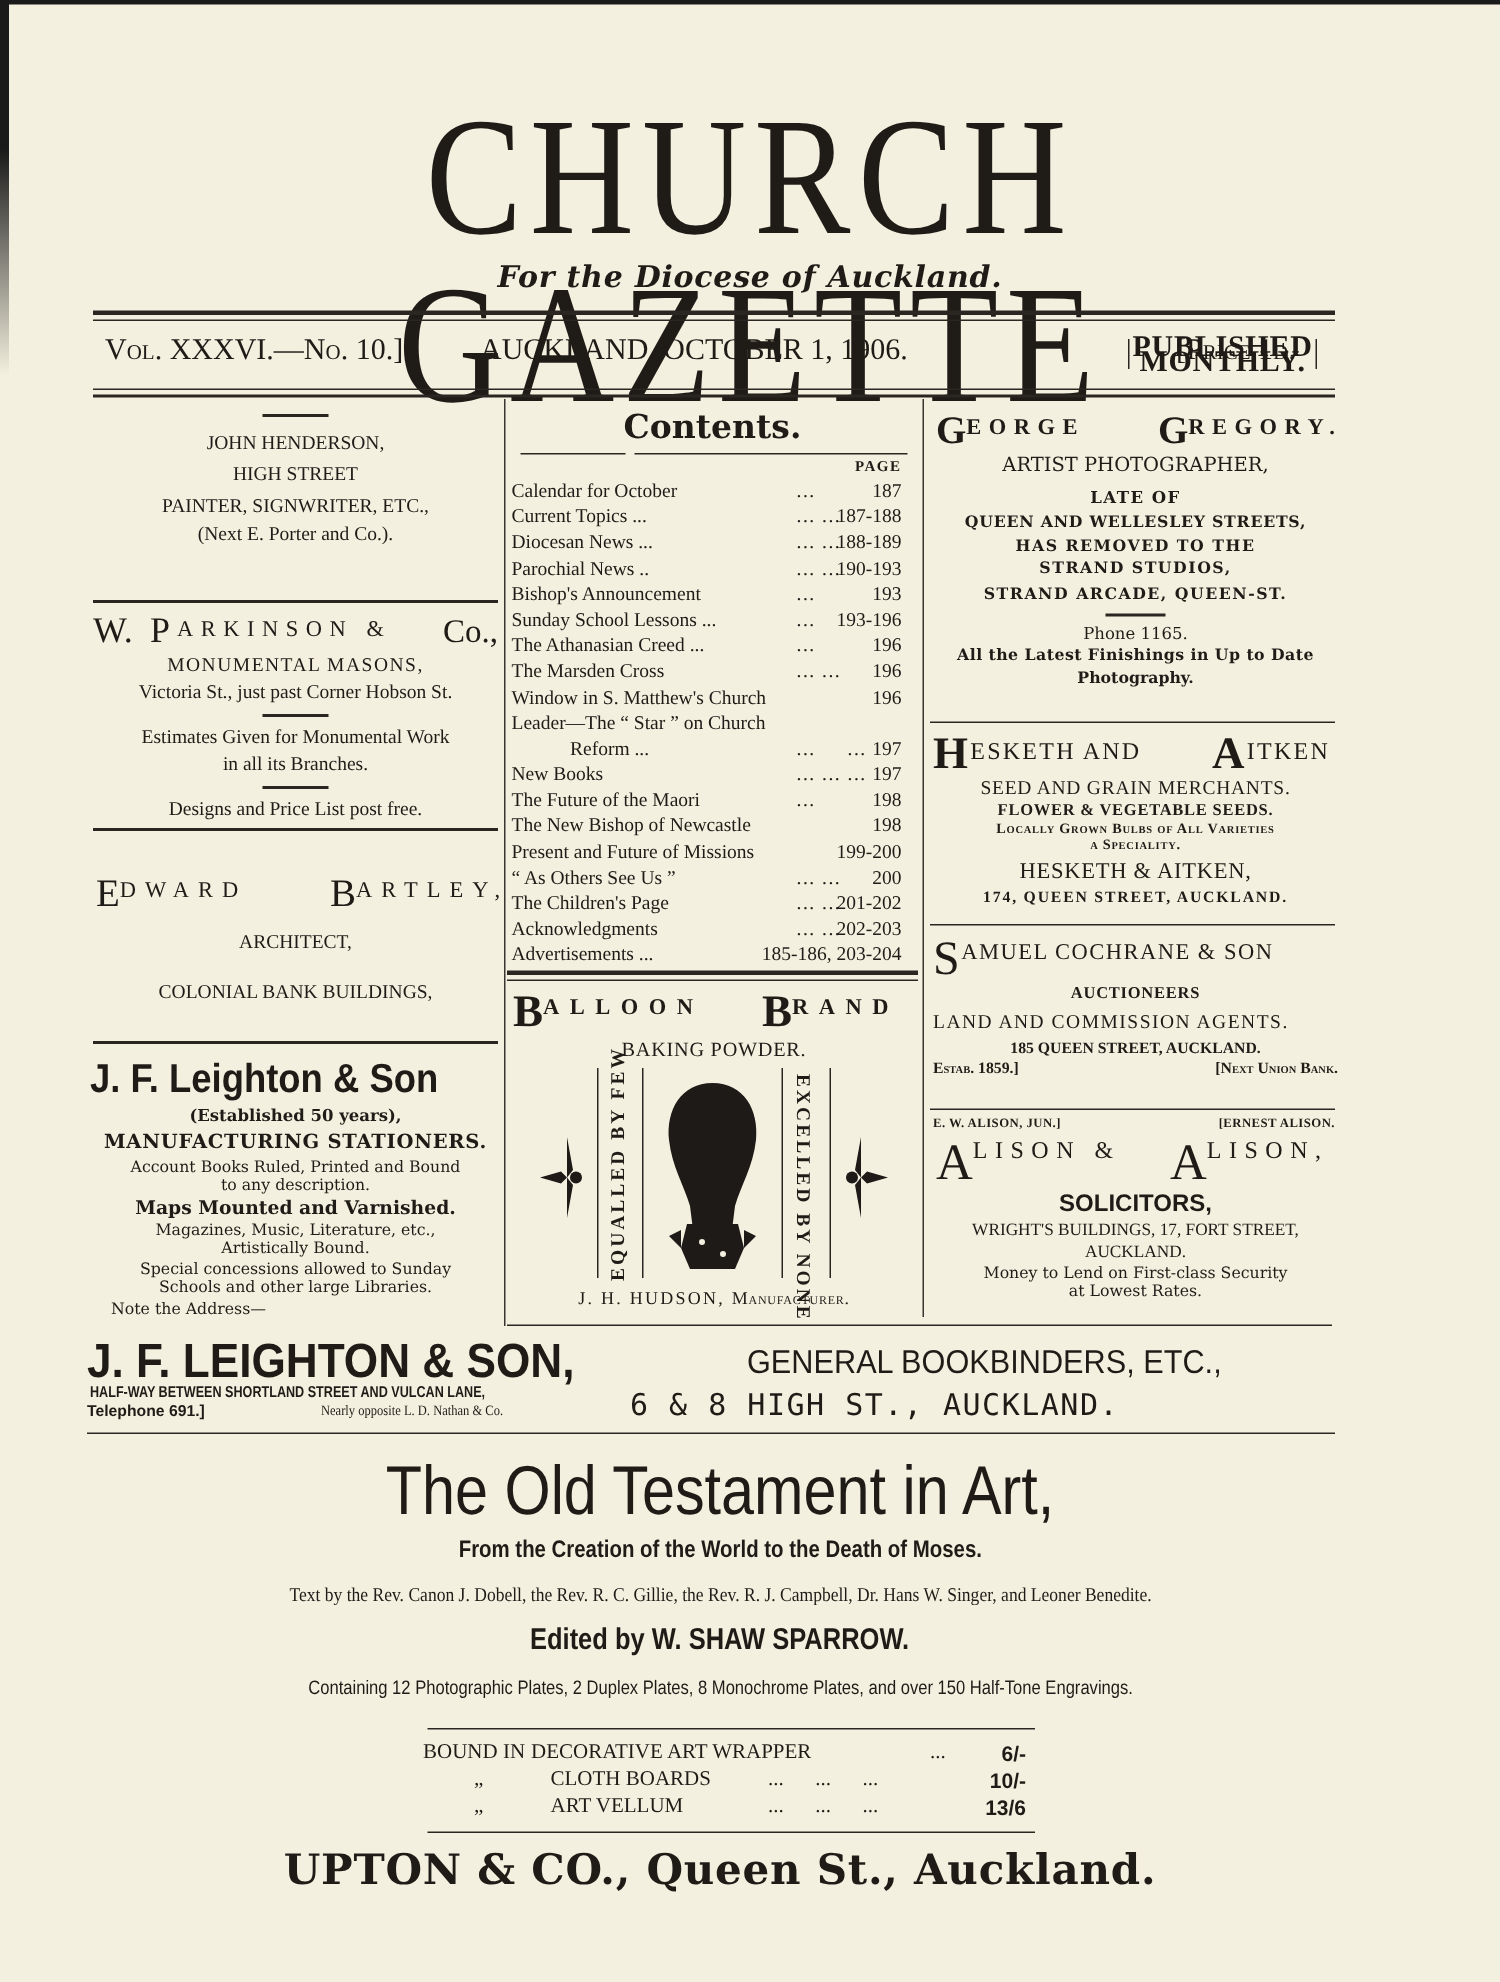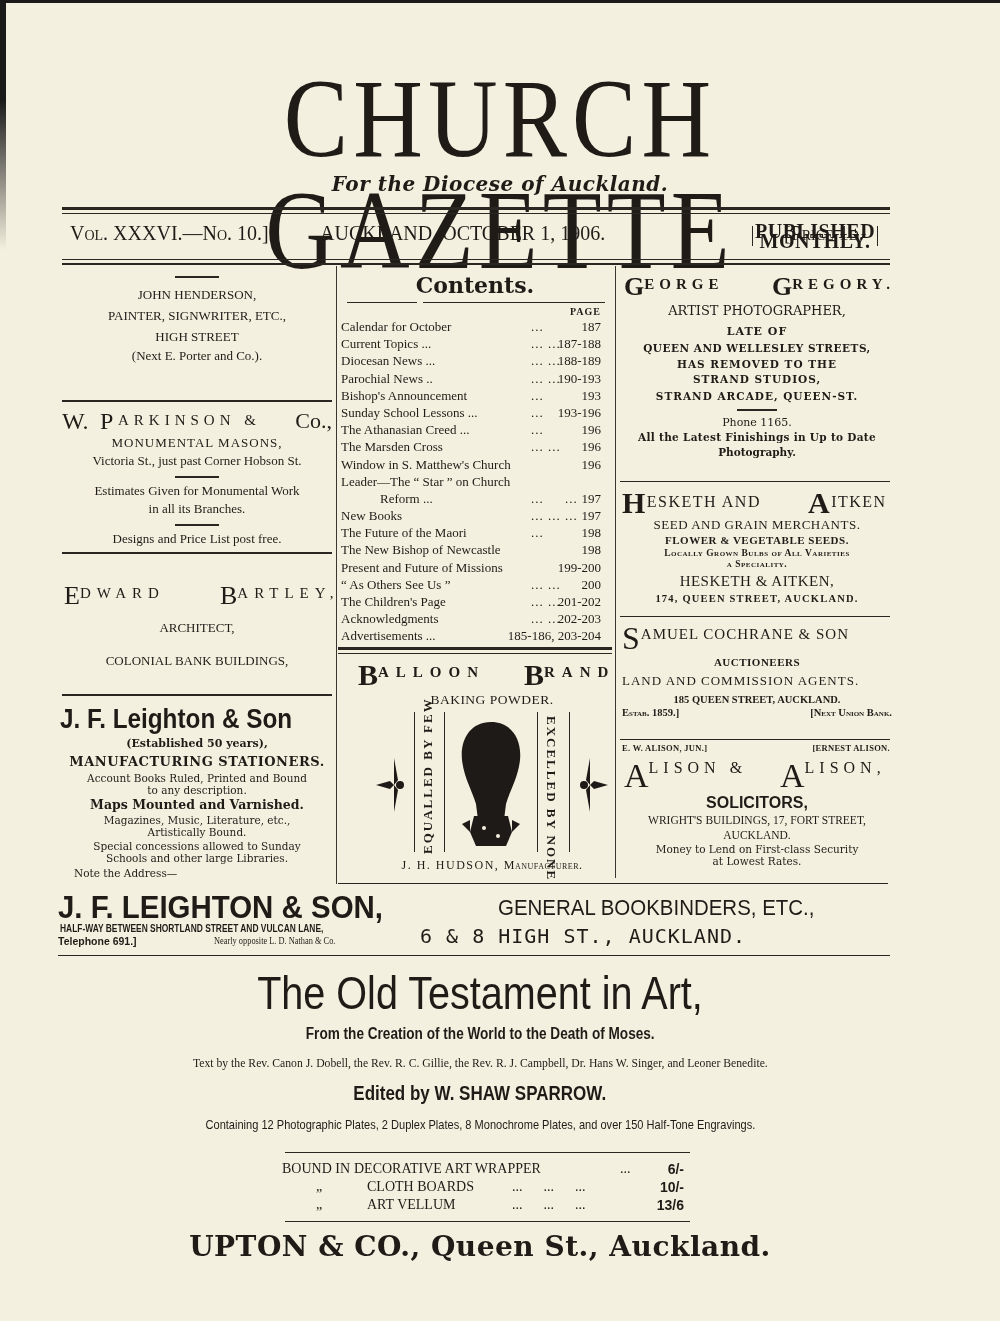--- a/index.html
+++ b/index.html
@@ -99,22 +99,22 @@
 <div class="rule" style="left:62px;top:259px;width:828px;height:1px;"></div>
 <div class="rule" style="left:62px;top:263px;width:828px;height:2px;"></div>
 
 <div class="vline" style="left:336px;top:266px;height:618px;"></div>
 <div class="vline" style="left:615px;top:266px;height:612px;"></div>
 
 <div class="abs" style="left:62px;top:272px;width:270px;">
   <div class="short-rule" style="margin-top:4px;margin-bottom:6px;"></div>
   <div class="center t13" style="line-height:21px;">
     <div>JOHN HENDERSON,</div>
+    <div>HIGH STREET</div>
     <div>PAINTER, SIGNWRITER, ETC.,</div>
-    <div>HIGH STREET</div>
     <div style="line-height:18px">(Next E. Porter and Co.).</div>
   </div>
 </div>
 <div class="rule" style="left:62px;top:400px;width:270px;height:2px;"></div>
 
 <div class="abs" style="left:62px;top:406px;width:270px;">
   <div style="position:relative;height:28px;font-size:15px;letter-spacing:5px;white-space:nowrap;">
     <span style="position:absolute;left:0;top:2px;font-size:24px;letter-spacing:0;">W.</span>
     <span style="position:absolute;left:38px;top:2px;font-size:24px;letter-spacing:0;">P</span>
     <span style="position:absolute;left:56px;top:6px;">ARKINSON &amp;</span>
@@ -257,21 +257,21 @@
     <div class="toc-row">
         <span class="lbl">Advertisements ...</span>
         <span class="dots"></span>
         <span class="pg">185-186, 203-204</span>
       </div>
   </div>
 </div>
 <div class="rule" style="left:338px;top:647px;width:274px;height:3px;"></div>
 <div class="rule" style="left:338px;top:653px;width:274px;height:1px;"></div>
 
-<div class="abs" style="left:356px;top:658px;width:272px;height:222px;">
+<div class="abs" style="left:340px;top:658px;width:272px;height:222px;">
   <div style="position:relative;height:34px;font-size:15px;letter-spacing:7px;font-weight:bold;white-space:nowrap;">
     <span style="position:absolute;left:2px;top:0;"><span style="font-size:30px;letter-spacing:0;vertical-align:-8px;">B</span><span>ALLOON</span></span>
     <span style="position:absolute;left:168px;top:0;"><span style="font-size:30px;letter-spacing:0;vertical-align:-8px;">B</span><span>RAND</span></span>
   </div>
   <div class="center" style="font-size:13.5px;letter-spacing:0.5px;margin-top:0;line-height:16px;">BAKING POWDER.</div>
 
   <div style="position:absolute;left:58px;top:54px;width:1px;height:140px;background:#2a2622;"></div>
   <div style="position:absolute;left:88px;top:54px;width:1px;height:140px;background:#2a2622;"></div>
   <div style="position:absolute;left:181px;top:54px;width:1px;height:140px;background:#2a2622;"></div>
   <div style="position:absolute;left:213px;top:54px;width:1px;height:140px;background:#2a2622;"></div>

